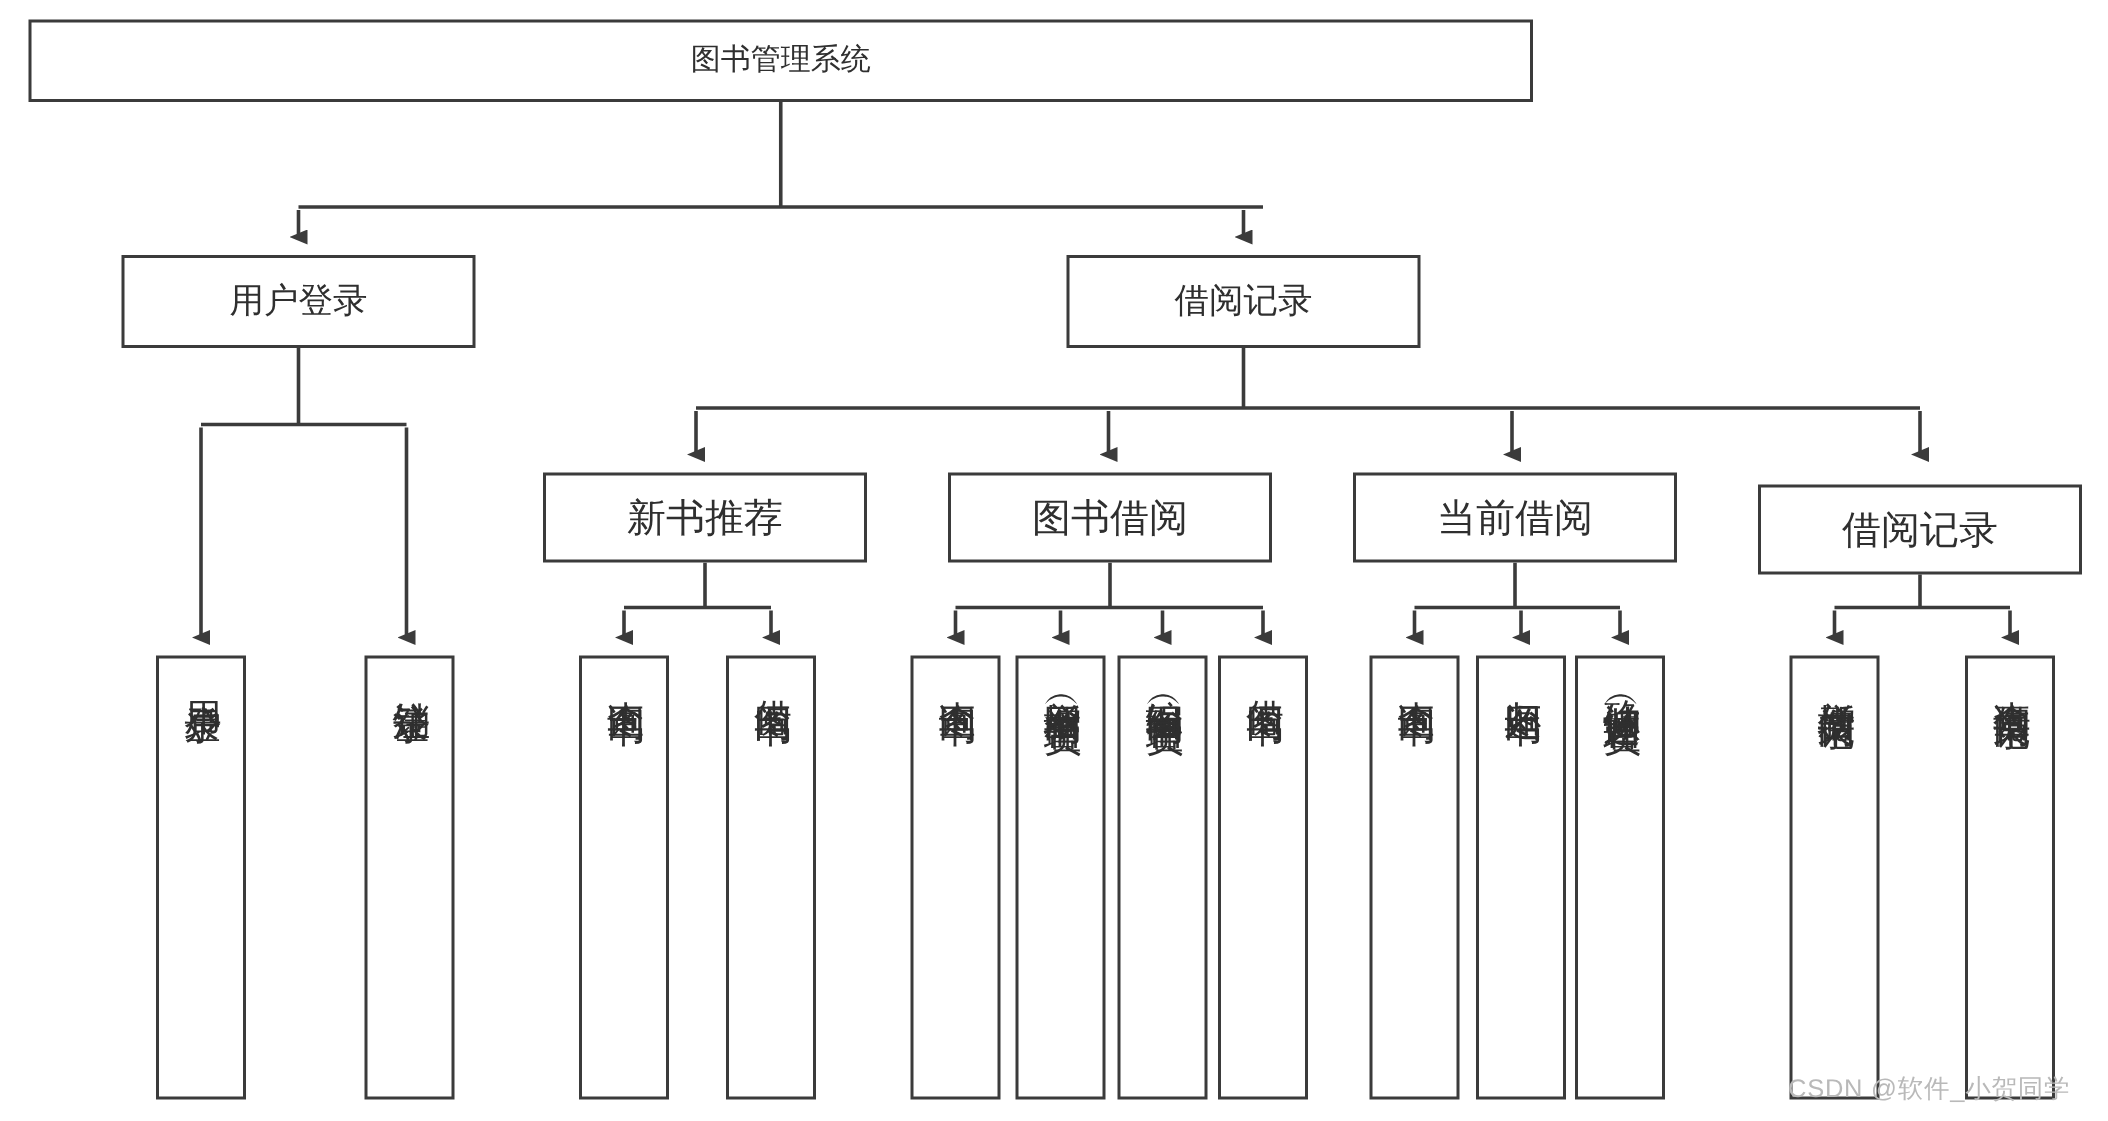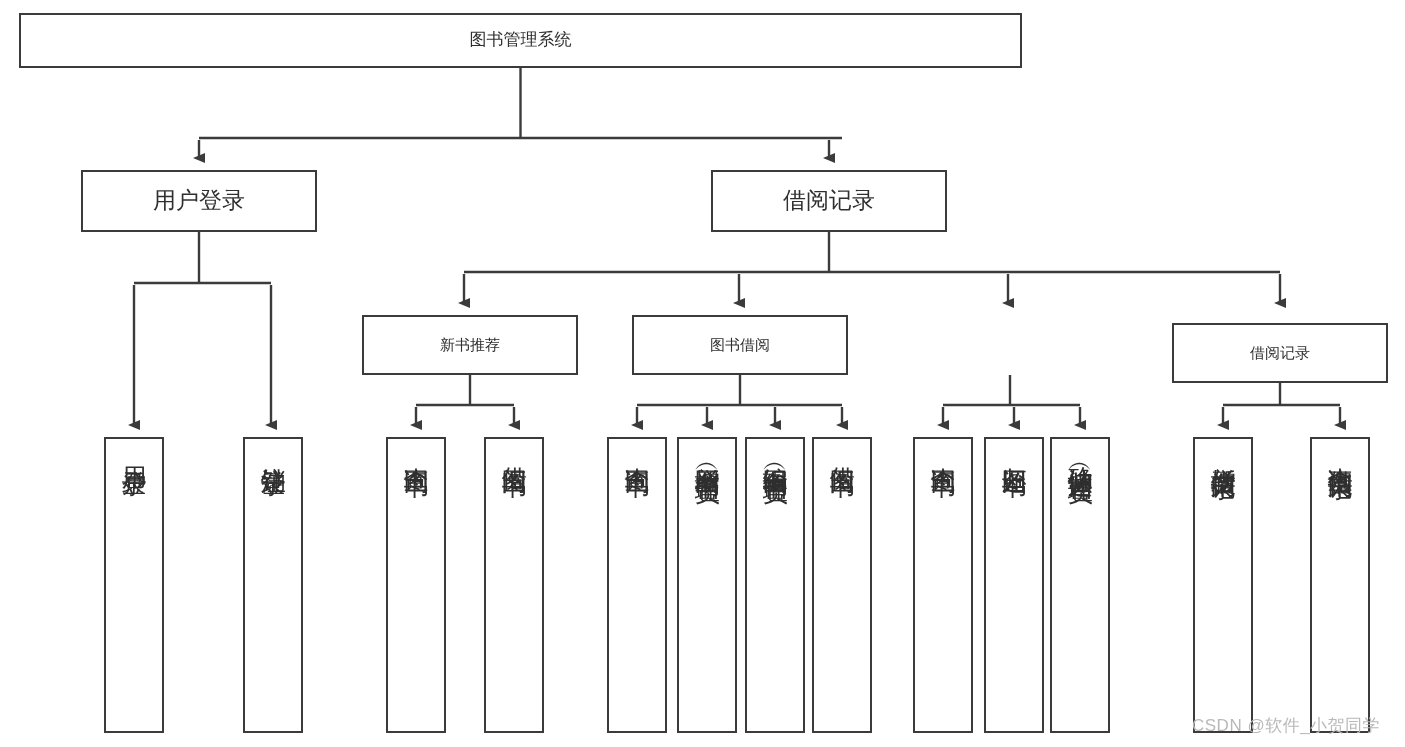--- a/index.html
+++ b/index.html
@@ -3,23 +3,23 @@
 <meta charset="utf-8">
 <title>图书管理系统 功能结构图</title>
 <style>
   html,body{margin:0;padding:0;background:#ffffff;}
   body{font-family:"Liberation Sans","DejaVu Sans",sans-serif;color:#222;}
   #canvas{position:relative;width:1405px;height:747px;background:#fff;overflow:hidden;}
   #edges{position:absolute;left:0;top:0;width:1405px;height:747px;}
   .node{position:absolute;box-sizing:border-box;background:#ffffff;border:2px solid #3b3b3b;
         display:flex;align-items:center;justify-content:center;text-align:center;}
   .node .lbl{color:#2f2f2f;line-height:1.18;}
-  .root{font-size:17px;}
+  .root{font-size:20px;}
   .lvl2{font-size:23px;}
-  .lvl3{font-size:15px;}
+  .lvl3{font-size:26px;}
   .leaf{padding:8px 0;align-items:flex-start;justify-content:center;}
   .leaf .lbl{writing-mode:vertical-rl;text-orientation:upright;font-size:25px;letter-spacing:2px;
              white-space:nowrap;}
   .watermark{position:absolute;font-size:17px;color:#b9b9b9;letter-spacing:.5px;white-space:nowrap;
              left:1192px;top:714px;}
 </style>
 </head>
 <body>
 
 <div id="canvas" style="background: rgb(255, 255, 255);">
@@ -84,20 +84,23 @@
   <div class="node lvl2" style="left: 711px; top: 170px; width: 236px; height: 62px; border-color: rgb(59, 59, 59);">
     <span class="lbl" style="color: rgb(47, 47, 47);">借阅记录</span>
   </div>
 
   <div class="node lvl3" style="left: 362px; top: 315px; width: 216px; height: 60px; border-color: rgb(59, 59, 59);">
     <span class="lbl" style="color: rgb(47, 47, 47);">新书推荐</span>
   </div>
   <div class="node lvl3" style="left: 632px; top: 315px; width: 216px; height: 60px; border-color: rgb(59, 59, 59);">
     <span class="lbl" style="color: rgb(47, 47, 47);">图书借阅</span>
   </div>
+  <div class="node lvl3" style="left: 902px; top: 315px; width: 216px; height: 60px; border-color: rgb(59, 59, 59);">
+    <span class="lbl" style="color: rgb(47, 47, 47);">当前借阅</span>
+  </div>
   <div class="node lvl3" style="left: 1172px; top: 323px; width: 216px; height: 60px; border-color: rgb(59, 59, 59);">
     <span class="lbl" style="color: rgb(47, 47, 47);">借阅记录</span>
   </div>
 
   <div class="node leaf" style="left: 104px; top: 437px; width: 60px; height: 296px; border-color: rgb(59, 59, 59);">
     <span class="lbl" style="color: rgb(47, 47, 47);">用户登录</span>
   </div>
   <div class="node leaf" style="left: 243px; top: 437px; width: 60px; height: 296px; border-color: rgb(59, 59, 59);">
     <span class="lbl" style="color: rgb(47, 47, 47);">注销登录</span>
   </div>

